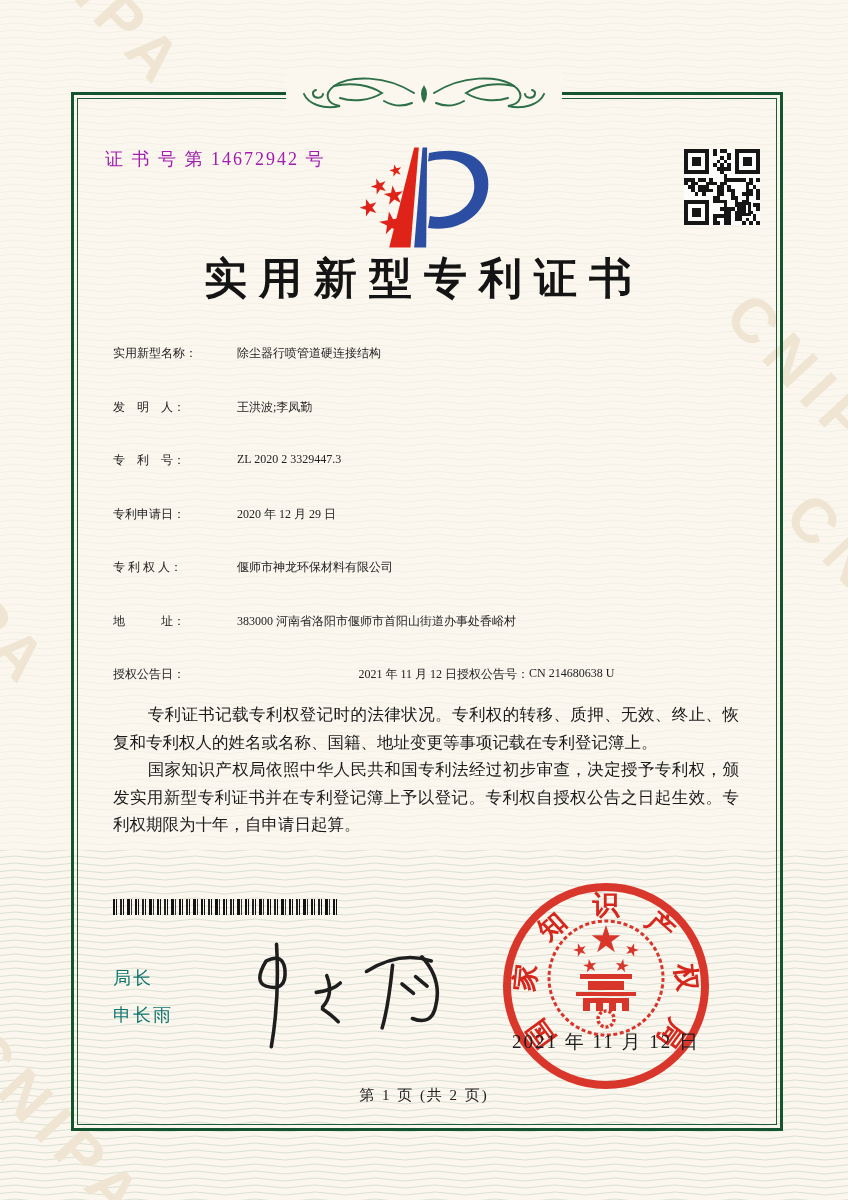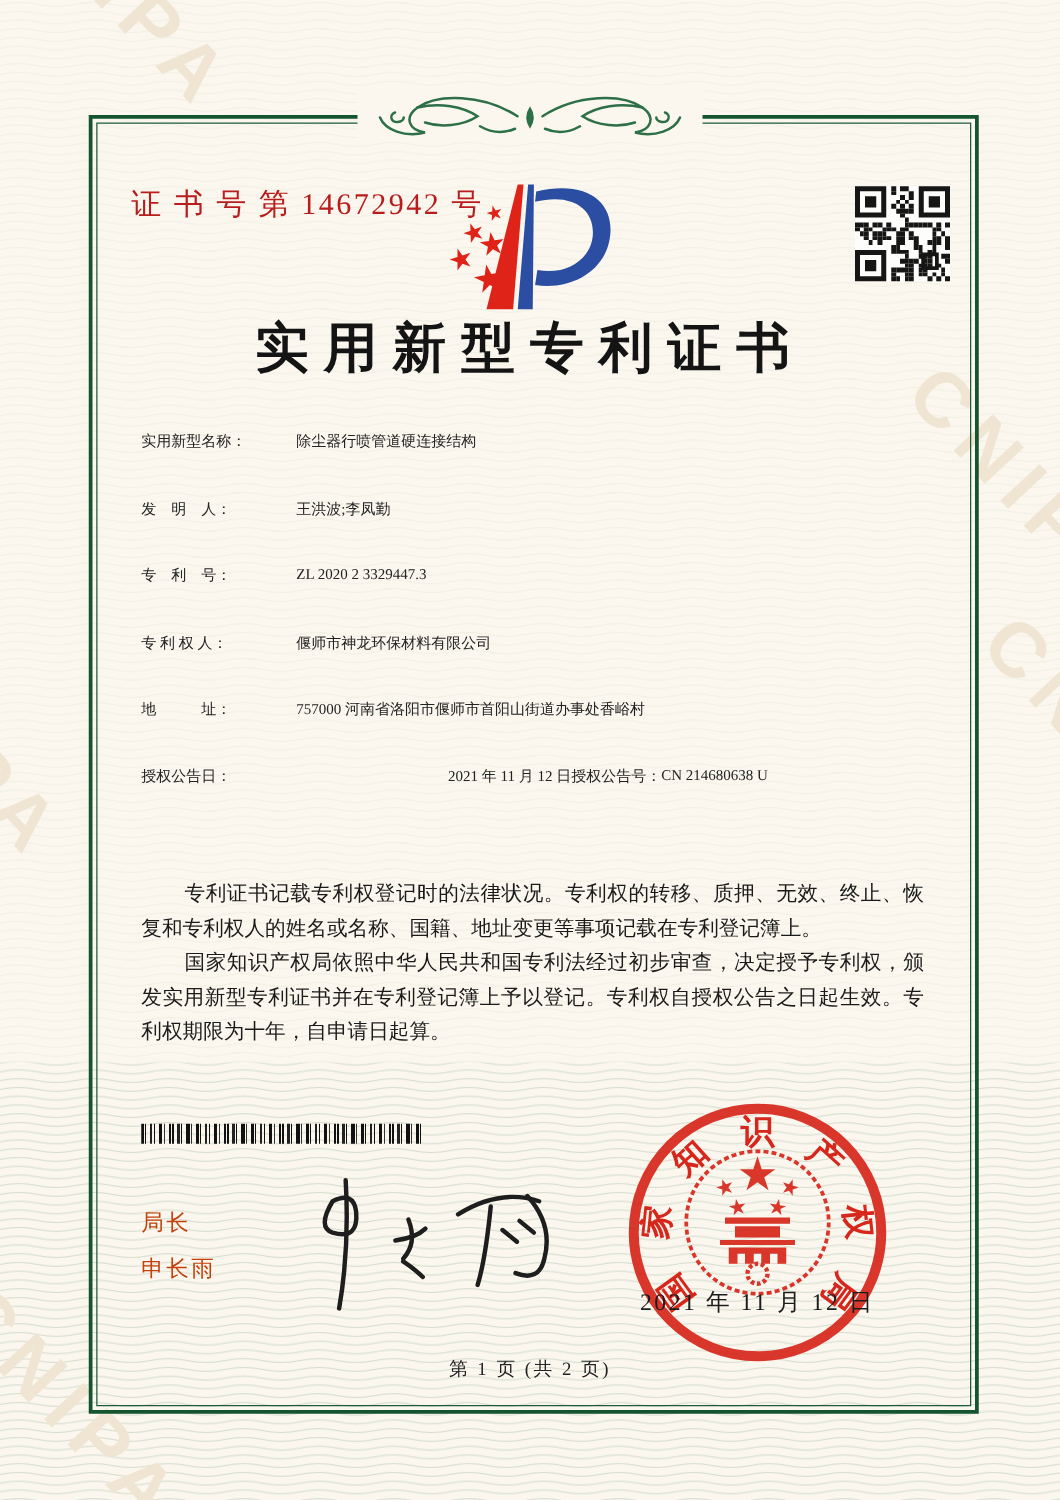--- a/index.html
+++ b/index.html
@@ -15,21 +15,21 @@
       transform:rotate(47deg);user-select:none;white-space:nowrap;}
 
   
   .frame{position:absolute;left:71px;top:92px;width:706px;height:1033px;
          border:3px solid #14542f;z-index:2;}
   .frame-inner{position:absolute;left:3px;top:3px;right:3px;bottom:3px;border:1px solid #1c5b38;}
   .ornament{position:absolute;left:264px;top:71px;z-index:3;}
 
   .content{position:absolute;left:0;top:0;width:848px;height:1200px;z-index:3;}
 
-  .cert-no{position:absolute;left:105px;top:147px;font-size:24px;letter-spacing:2px;color:#b91c1c;}
+  .cert-no{position:absolute;left:105px;top:147px;font-size:18px;letter-spacing:2px;color:#a21caf;}
   .logo{position:absolute;left:330px;top:140px;}
   .qr{position:absolute;left:684px;top:149px;width:76px;height:76px;background:#fdfdfb;}
   .qr i{display:block;}
   .qf{position:absolute;width:25px;height:25px;border:4px solid #161616;box-sizing:border-box;}
   .qf::after{content:"";position:absolute;left:4px;top:4px;width:9px;height:9px;background:#161616;}
   .qf.tl{left:0;top:0}.qf.tr{right:0;top:0}.qf.bl{left:0;bottom:0}
   .qf.al{width:14px;height:14px;border-width:3px;right:9px;bottom:9px;}
   .qf.al::after{left:2px;top:2px;width:4px;height:4px;}
 
   .title{position:absolute;left:0;top:250px;width:848px;text-align:center;
@@ -45,21 +45,21 @@
          line-height:27.6px;color:#1a1a1a;text-align:justify;}
   .paras p{margin:0;text-indent:2.1em;}
 
   .barcode{position:absolute;left:113px;top:899px;width:225px;height:16px;
     background:repeating-linear-gradient(90deg,
       #111 0 2px,transparent 2px 3px,#111 3px 4px,transparent 4px 7px,
       #222 7px 9px,transparent 9px 10px,#111 10px 11px,transparent 11px 14px,
       #111 14px 17px,transparent 17px 18px,#333 18px 19px,transparent 19px 22px);}
 
   .signer{position:absolute;left:113px;top:966px;font-family:Liberation Mono, monospace;
-          font-size:18px;color:#c2410c;}
+          font-size:18px;color:#0f766e;}
   .signer div{margin-bottom:13px;letter-spacing:2px;}
   .signature{position:absolute;left:232px;top:938px;}
   .sig-stroke{fill:none;stroke:#1e1e1e;stroke-width:3.4px;stroke-linecap:round;stroke-linejoin:round;}
 
   .seal{position:absolute;left:488px;top:874px;z-index:4;}
   .seal-char{font-family:"Liberation Serif","DejaVu Serif",serif;font-weight:bold;
              font-size:27px;fill:#d7261b;text-anchor:middle;}
   .seal-date{font-family:"Liberation Serif","DejaVu Serif",serif;font-size:19px;
              fill:#1c1c1c;text-anchor:middle;letter-spacing:2px;}
 
@@ -266,26 +266,30 @@
       </div>
       <div class="frow">
         <span class="flabel">发　明　人：</span>
         <span class="fvalue">王洪波;李凤勤</span>
       </div>
       <div class="frow">
         <span class="flabel">专　利　号：</span>
         <span class="fvalue">ZL 2020 2 3329447.3</span>
       </div>
       <div class="frow">
+        <span class="flabel">专利申请日：</span>
+        <span class="fvalue">2020 年 12 月 29 日</span>
+      </div>
+      <div class="frow">
         <span class="flabel">专 利 权 人：</span>
         <span class="fvalue">偃师市神龙环保材料有限公司</span>
       </div>
       <div class="frow">
         <span class="flabel">地　　　址：</span>
-        <span class="fvalue">757000 河南省洛阳市偃师市首阳山街道办事处香峪村</span>
+        <span class="fvalue">383000 河南省洛阳市偃师市首阳山街道办事处香峪村</span>
       </div>
       <div class="frow">
         <span class="flabel">授权公告日：</span>
         <span class="fvalue date-w">2021 年 11 月 12 日</span>
         <span class="flabel" style="width:auto;">授权公告号：</span>
         <span class="fvalue">CN 214680638 U</span>
       </div>
     </div>
 
     <div class="paras">

